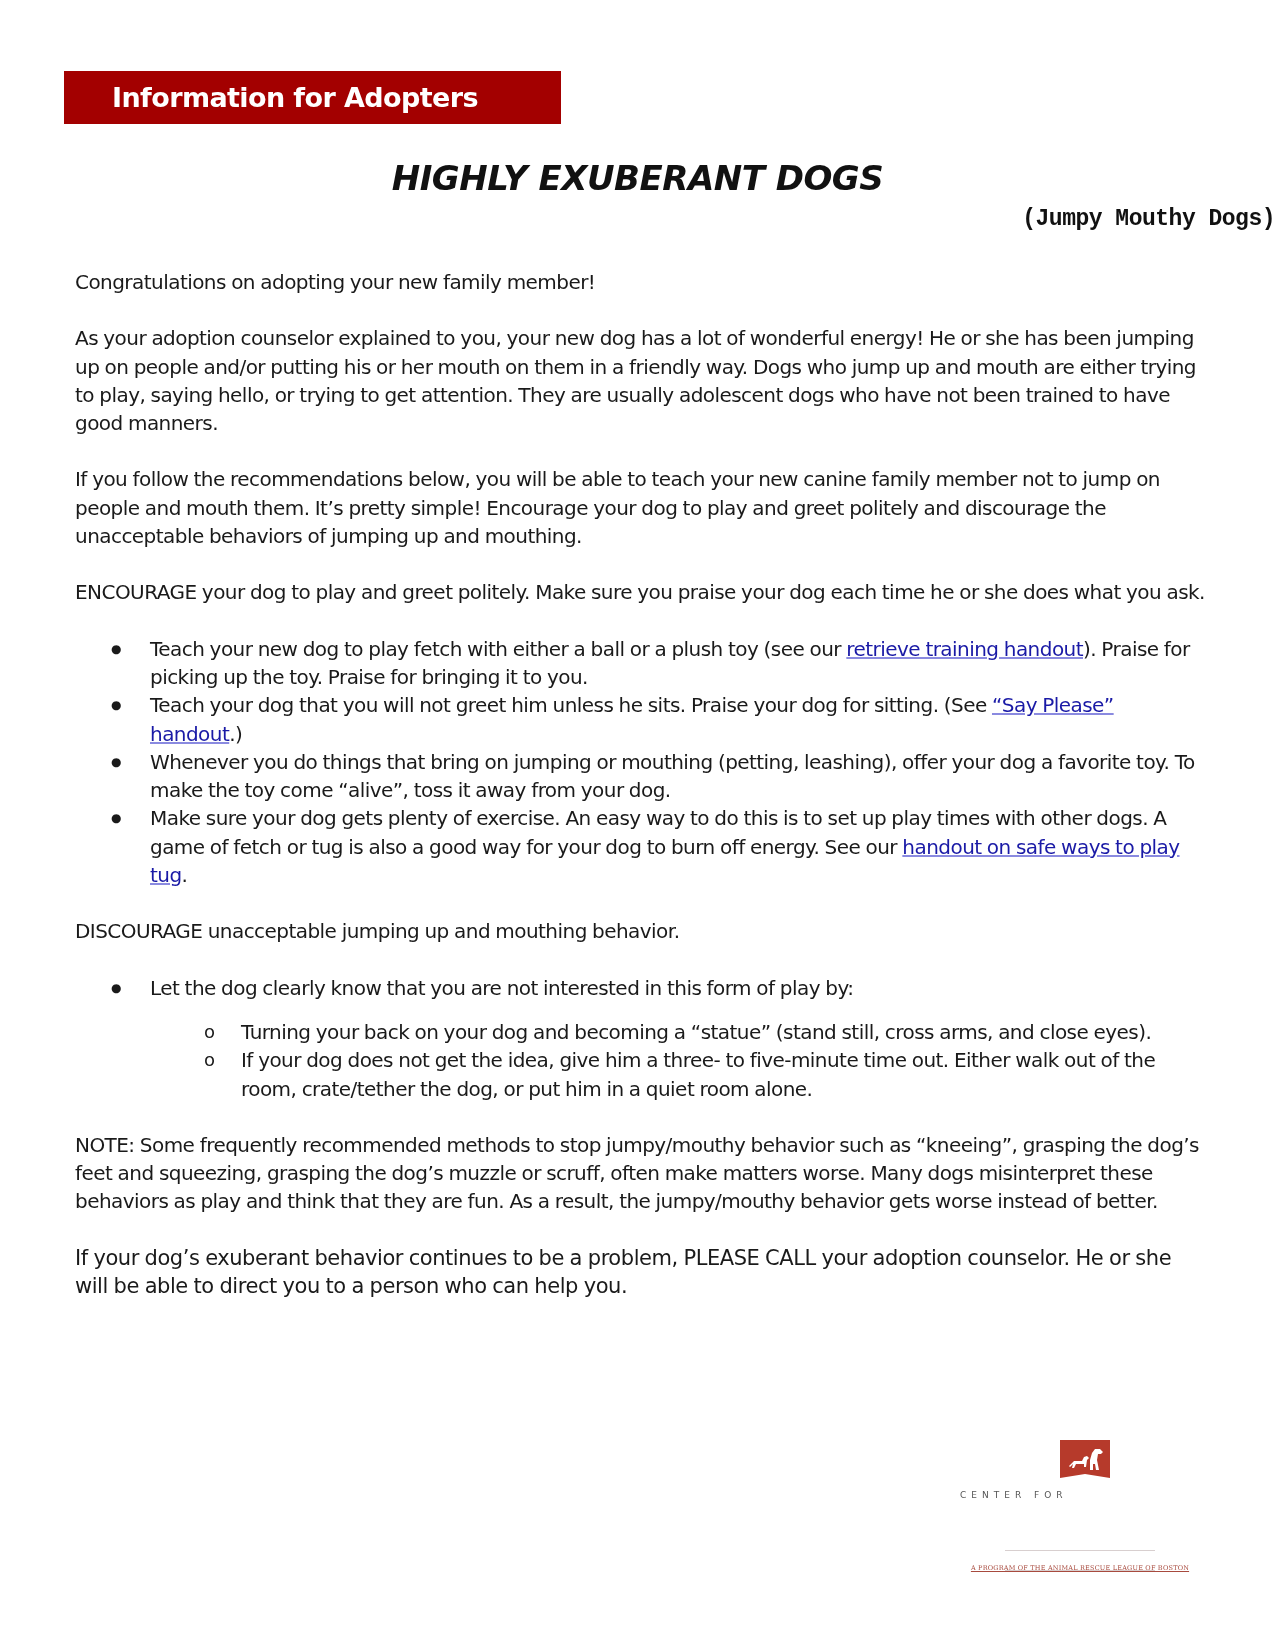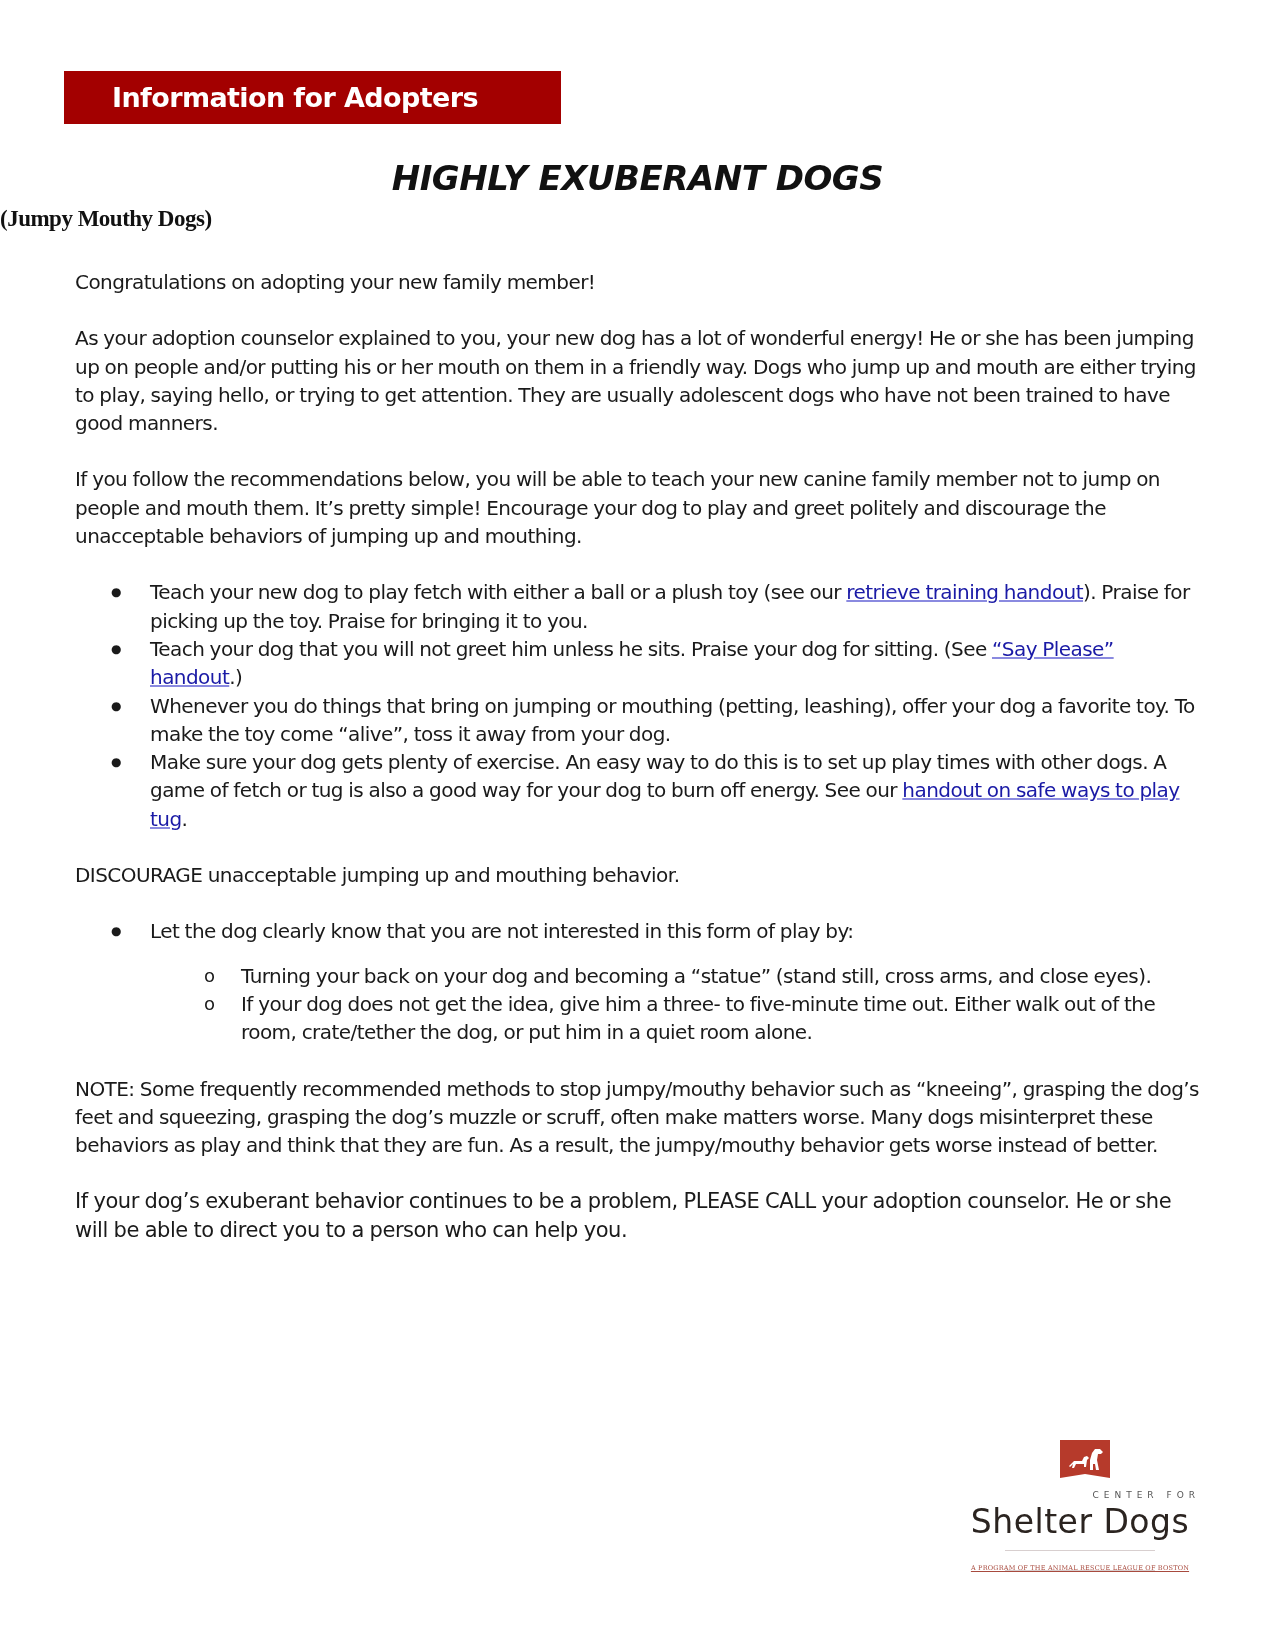--- a/index.html
+++ b/index.html
@@ -13,22 +13,22 @@
     font-family: "DejaVu Sans", sans-serif; font-weight: bold; font-size: 27px;
     line-height: 53px; box-sizing: border-box; padding-left: 48px;
     letter-spacing: -0.6px; transform-origin: left center;
   }
   .title {
     position: absolute; left: 0; right: 0; top: 158px; text-align: center;
     font-family: "DejaVu Sans", sans-serif; font-weight: bold; font-size: 34px;
     letter-spacing: -0.5px; color: #111; font-style: italic;
   }
   .subtitle {
-    position: absolute; left: 0; right: 0; top: 206px; text-align: left;
-    font-family: Liberation Serif, serif; font-weight: bold; font-size: 23px;
+    position: absolute; left: 0; right: 0; top: 206px; text-align: right;
+    font-family: Liberation Mono, monospace; font-weight: bold; font-size: 23px;
     letter-spacing: -0.5px; color: #111;
   }
   .body {
     position: absolute; left: 75px; width: 1130px; top: 268px;
     font-family: "DejaVu Sans", sans-serif; font-size: 20px; line-height: 28.3px;
     letter-spacing: -0.55px; word-spacing: -0.5px;
   }
   p { margin: 0; }
   .gap { margin-top: 28px; }
   ul.bullets { list-style: none; margin: 28px 0 0 0; padding: 0 0 0 75px; }
@@ -44,21 +44,21 @@
   a.link { color: #1a1aa6; text-decoration: underline; text-decoration-color: #8a8ae0; }
   .logo {
     position: absolute; left: 960px; top: 1440px; width: 240px; height: 130px;
   }
   .logo-box {
     position: absolute; left: 100px; top: 0; width: 50px; height: 38px;
     background: #b63a2b;
   }
   .logo-box svg { display: block; }
   .logo-center {
-    position: absolute; left: 0; right: 0; top: 50px; text-align: right;
+    position: absolute; left: 0; right: 0; top: 50px; text-align: left;
     font-family: "DejaVu Sans", sans-serif; font-size: 9px; letter-spacing: 5px; color: #555;
   }
   .logo-name {
     position: absolute; left: 0; right: 0; top: 62px; text-align: center;
     font-family: "DejaVu Sans", sans-serif; font-size: 33px; color: #2b2420;
     letter-spacing: 0.5px; font-weight: normal;
   }
   .logo-rule {
     position: absolute; left: 45px; right: 45px; height: 1px; background: #d8cfcf;
   }
@@ -77,20 +77,21 @@
 <h1 class="title" style="margin:0">HIGHLY EXUBERANT DOGS</h1>
 <h2 class="subtitle" style="margin:0">(Jumpy Mouthy Dogs)</h2>
 
 <div class="body">
   <p>Congratulations on adopting your new family member!</p>
 
   <p class="gap">As your adoption counselor explained to you, your new dog has a lot of wonderful energy! He or she has been jumping up on people and/or putting his or her mouth on them in a friendly way. Dogs who jump up and mouth are either trying to play, saying hello, or trying to get attention. They are usually adolescent dogs who have not been trained to have good manners.</p>
 
   <p class="gap">If you follow the recommendations below, you will be able to teach your new canine family member not to jump on people and mouth them. It’s pretty simple! Encourage your dog to play and greet politely and discourage the unacceptable behaviors of jumping up and mouthing.</p>
 
+  <p class="gap"><span>ENCOURAGE</span><span> your dog to play and greet politely. Make sure you praise your dog each time he or she does what you ask.</span></p>
 
   <ul class="bullets">
     <li><span>Teach your new dog to play fetch with either a ball or a plush toy (see our </span><a class="link" href="#">retrieve training handout</a><span>). Praise for picking up the toy. Praise for bringing it to you.</span></li>
     <li><span>Teach your dog that you will not greet him unless he sits. Praise your dog for sitting. (See </span><a class="link" href="#">“Say Please” handout</a><span>.)</span></li>
     <li><span>Whenever you do things that bring on jumping or mouthing (petting, leashing), offer your dog a favorite toy. To make the toy come “alive”, toss it away from your dog.</span></li>
     <li><span>Make sure your dog gets plenty of exercise. An easy way to do this is to set up play times with other dogs. A game of fetch or tug is also a good way for your dog to burn off energy. See our </span><a class="link" href="#">handout on safe ways to play tug</a><span>.</span></li>
   </ul>
 
   <p class="gap"><span>DISCOURAGE</span><span> unacceptable jumping up and mouthing behavior.</span></p>
 
@@ -113,17 +114,16 @@
     <svg width="50" height="38" viewBox="0 0 50 38">
 
       <path d="M0 38 L25 34 L50 38 Z" fill="#ffffff"></path>
 
       <path d="M9 26 L14 21 L22 21 L24 17 L27 16 L29 18 L27 20 L26 27 L24 27 L24 24 L16 24 L14 28 L12 28 L13 24 L10 27 Z" fill="#ffffff"></path>
 
       <path d="M30 30 L30 20 L32 13 L35 9 L40 9 L43 12 L41 14 L38 14 L37 20 L39 30 L36 30 L35 24 L33 24 L33 30 Z" fill="#ffffff"></path>
     </svg>
   </div>
   <div class="logo-center">CENTER FOR</div>
-  <div class="logo-name">Shelter Dogs</div>
   <div class="logo-rule" style="top:110px"></div>
   <div class="logo-tag">A PROGRAM OF THE ANIMAL RESCUE LEAGUE OF BOSTON</div>
   <div class="logo-rule" style="top:130px"></div>
 </div>
 
 </body></html>

